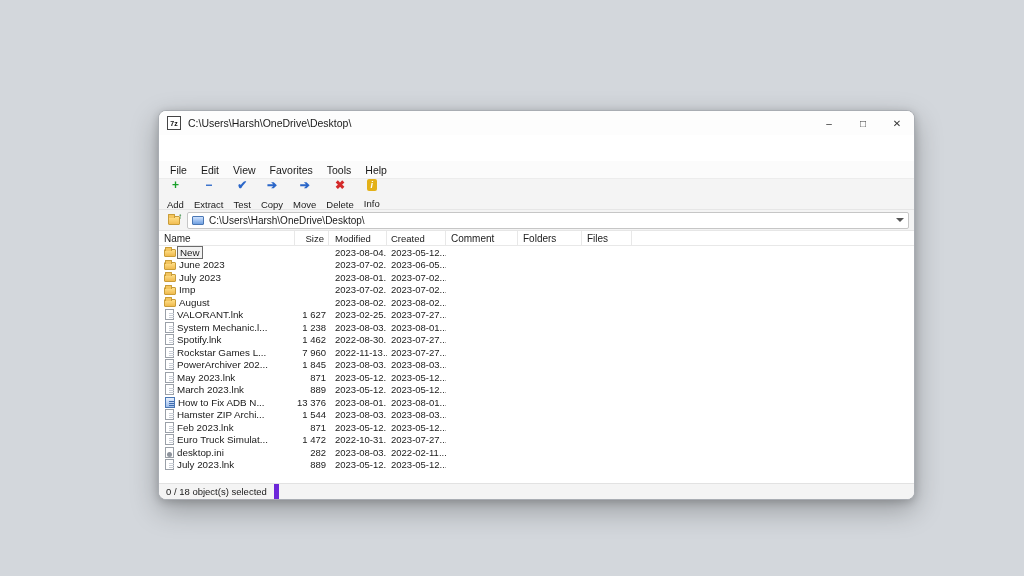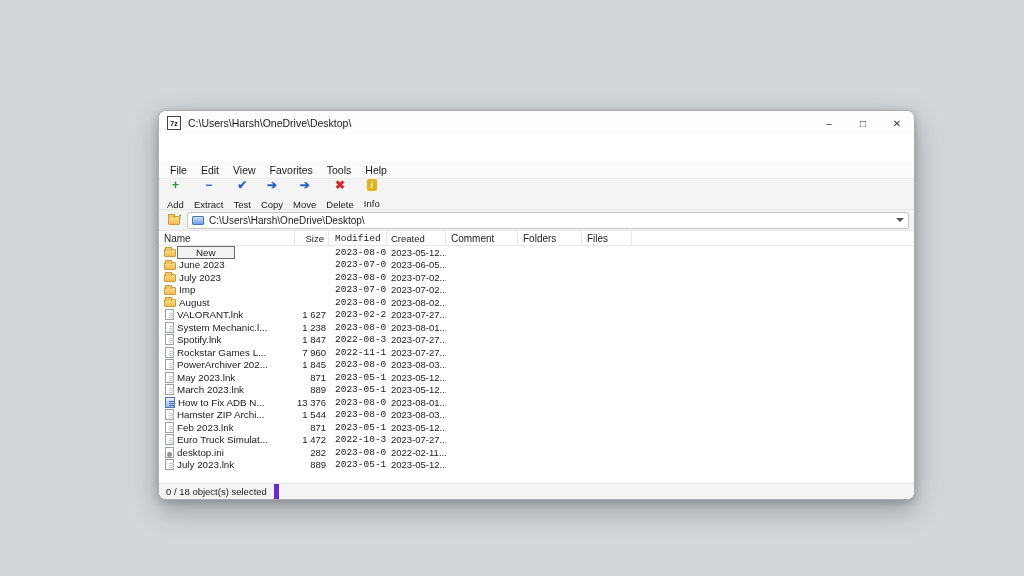--- a/index.html
+++ b/index.html
@@ -56,27 +56,27 @@
   
   .listwrap { flex:1; background:#ffffff; display:flex; flex-direction:column; overflow:hidden; }
   .colheaders { height:15px; display:flex; align-items:center; border-bottom:1px solid #e8e8e8; flex:none; }
   .hdr { font-size:10px; color:#222; border-right:1px solid #e8e8e8; height:100%; display:flex; align-items:center; padding-left:5px; white-space:nowrap; }
   .hdr.col-size { justify-content:flex-end; padding-right:4px; padding-left:0; }
   .rows { flex:1; overflow:hidden; }
   .row { height:12.5px; display:flex; align-items:center; }
   .col { white-space:nowrap; overflow:hidden; }
   .col-name { width:136px; display:flex; align-items:center; padding-left:5px; }
   .col-size { width:34px; text-align:right; padding-right:3px; font-size:9.5px; color:#1a1a1a; }
-  .col-modified { width:58px; padding-left:6px; font-size:9.5px; color:#1a1a1a;font-family:Liberation Mono, monospace; }
+  .col-modified { width:58px; padding-left:6px; font-size:9.5px; color:#1a1a1a; }
   .col-created { width:59px; padding-left:4px; font-size:9.5px; color:#1a1a1a; }
   .col-comment { width:72px; }
   .col-folders { width:64px; }
   .col-files { width:50px; }
   .fname { font-size:9.8px; color:#1a1a1a; }
-  .fname.selected { border:1px solid #6b6b6b; background:#f2f2f2; padding:0 18px; margin-left:-2px; }
+  .fname.selected { border:1px solid #6b6b6b; background:#f2f2f2; padding:0 2px; margin-left:-2px; }
 
   
   .ficon { width:14px; height:11px; display:inline-block; position:relative; margin-right:3px; flex:none; }
   .fi-folder { width:12px; height:8px; margin-top:2px; background:linear-gradient(#ffe08a,#f0ba4e); border:1px solid #c99d39; border-radius:1px; }
   .fi-folder::before { content:""; position:absolute; top:-3px; left:0; width:5px; height:3px; background:#f4c55e; border:1px solid #c99d39; border-bottom:none; border-radius:1px 1px 0 0; }
   .fi-file { width:9px; height:11px; margin-left:1px; background:#ffffff; border:1px solid #9aa0a8; }
   .fi-file::after { content:""; position:absolute; top:3px; left:3px; width:5px; height:1px; background:#c9ced6; box-shadow:0 2px 0 #c9ced6, 0 4px 0 #c9ced6; }
   .fi-doc { width:10px; height:11px; margin-left:1px; background:linear-gradient(#e8f1ff,#9dbdeb); border:1px solid #4a77b4; }
   .fi-doc::after { content:""; position:absolute; top:3px; left:3px; width:5px; height:1px; background:#3f6cae; box-shadow:0 2px 0 #3f6cae, 0 4px 0 #3f6cae; }
   .fi-ini { width:9px; height:11px; margin-left:1px; background:#ffffff; border:1px solid #9aa0a8; }
@@ -247,21 +247,21 @@
             <span class="col col-created">2023-08-01...</span>
             <span class="col col-comment"></span>
             <span class="col col-folders"></span>
             <span class="col col-files"></span>
           </div>
           <div class="row">
             <span class="col col-name">
               <span class="ficon fi-file"></span>
               <span class="fname">Spotify.lnk</span>
             </span>
-            <span class="col col-size">1 847</span>
+            <span class="col col-size">1 462</span>
             <span class="col col-modified">2022-08-30...</span>
             <span class="col col-created">2023-07-27...</span>
             <span class="col col-comment"></span>
             <span class="col col-folders"></span>
             <span class="col col-files"></span>
           </div>
           <div class="row">
             <span class="col col-name">
               <span class="ficon fi-file"></span>
               <span class="fname">Rockstar Games L...</span>

